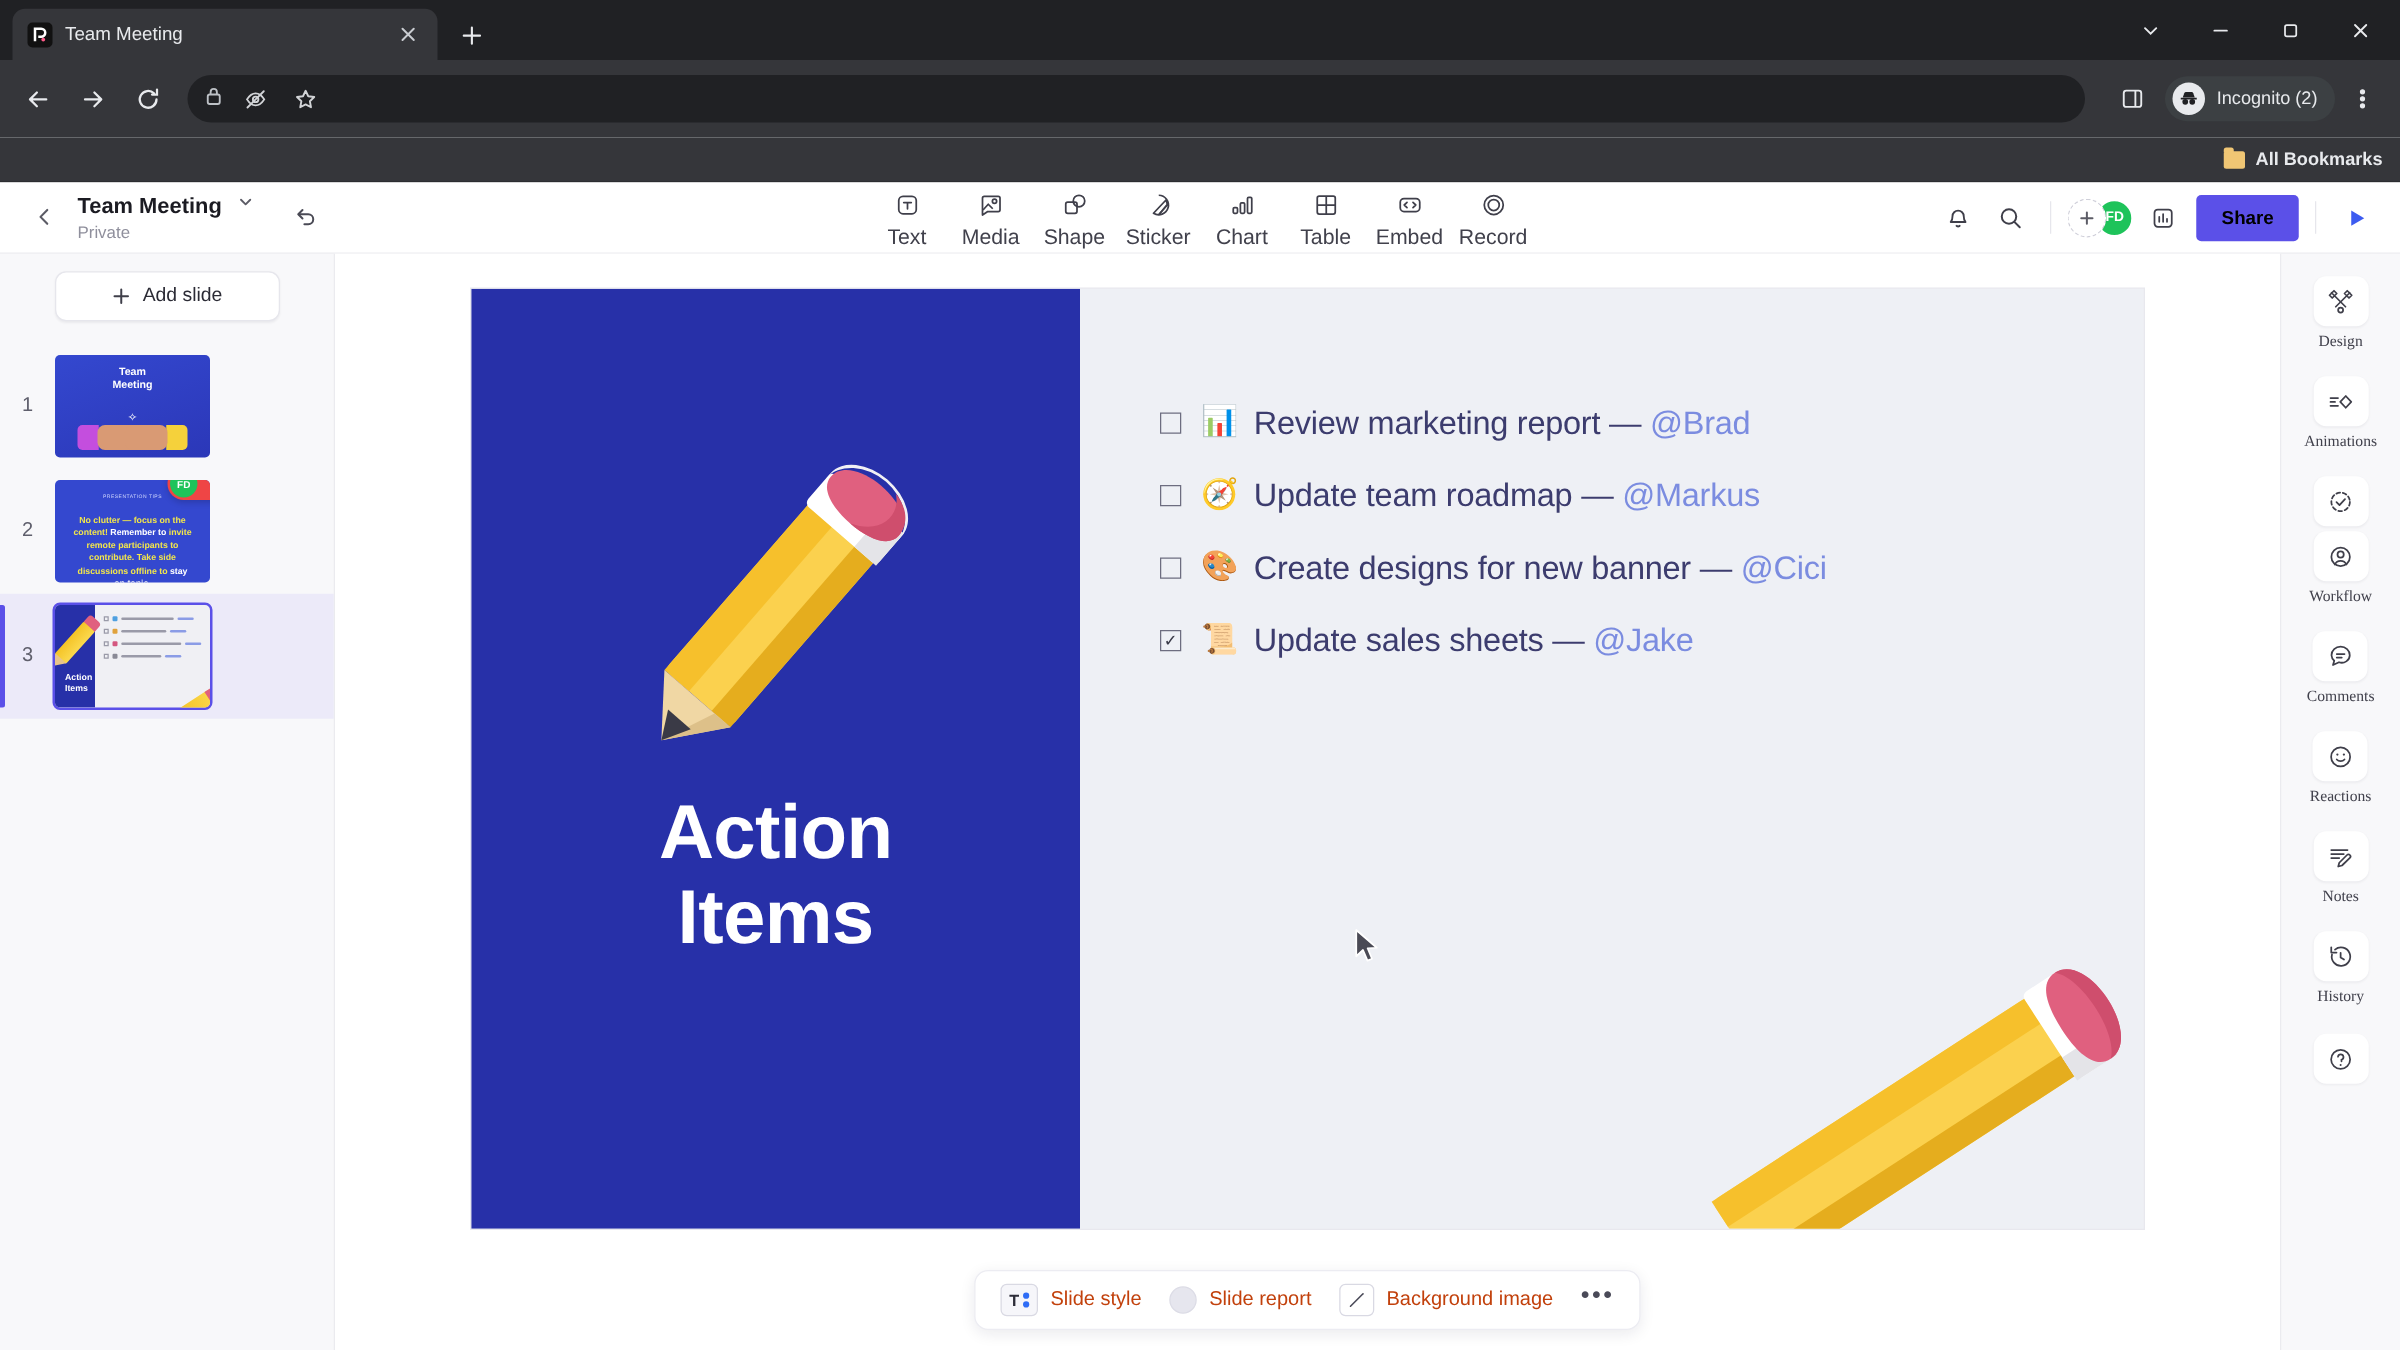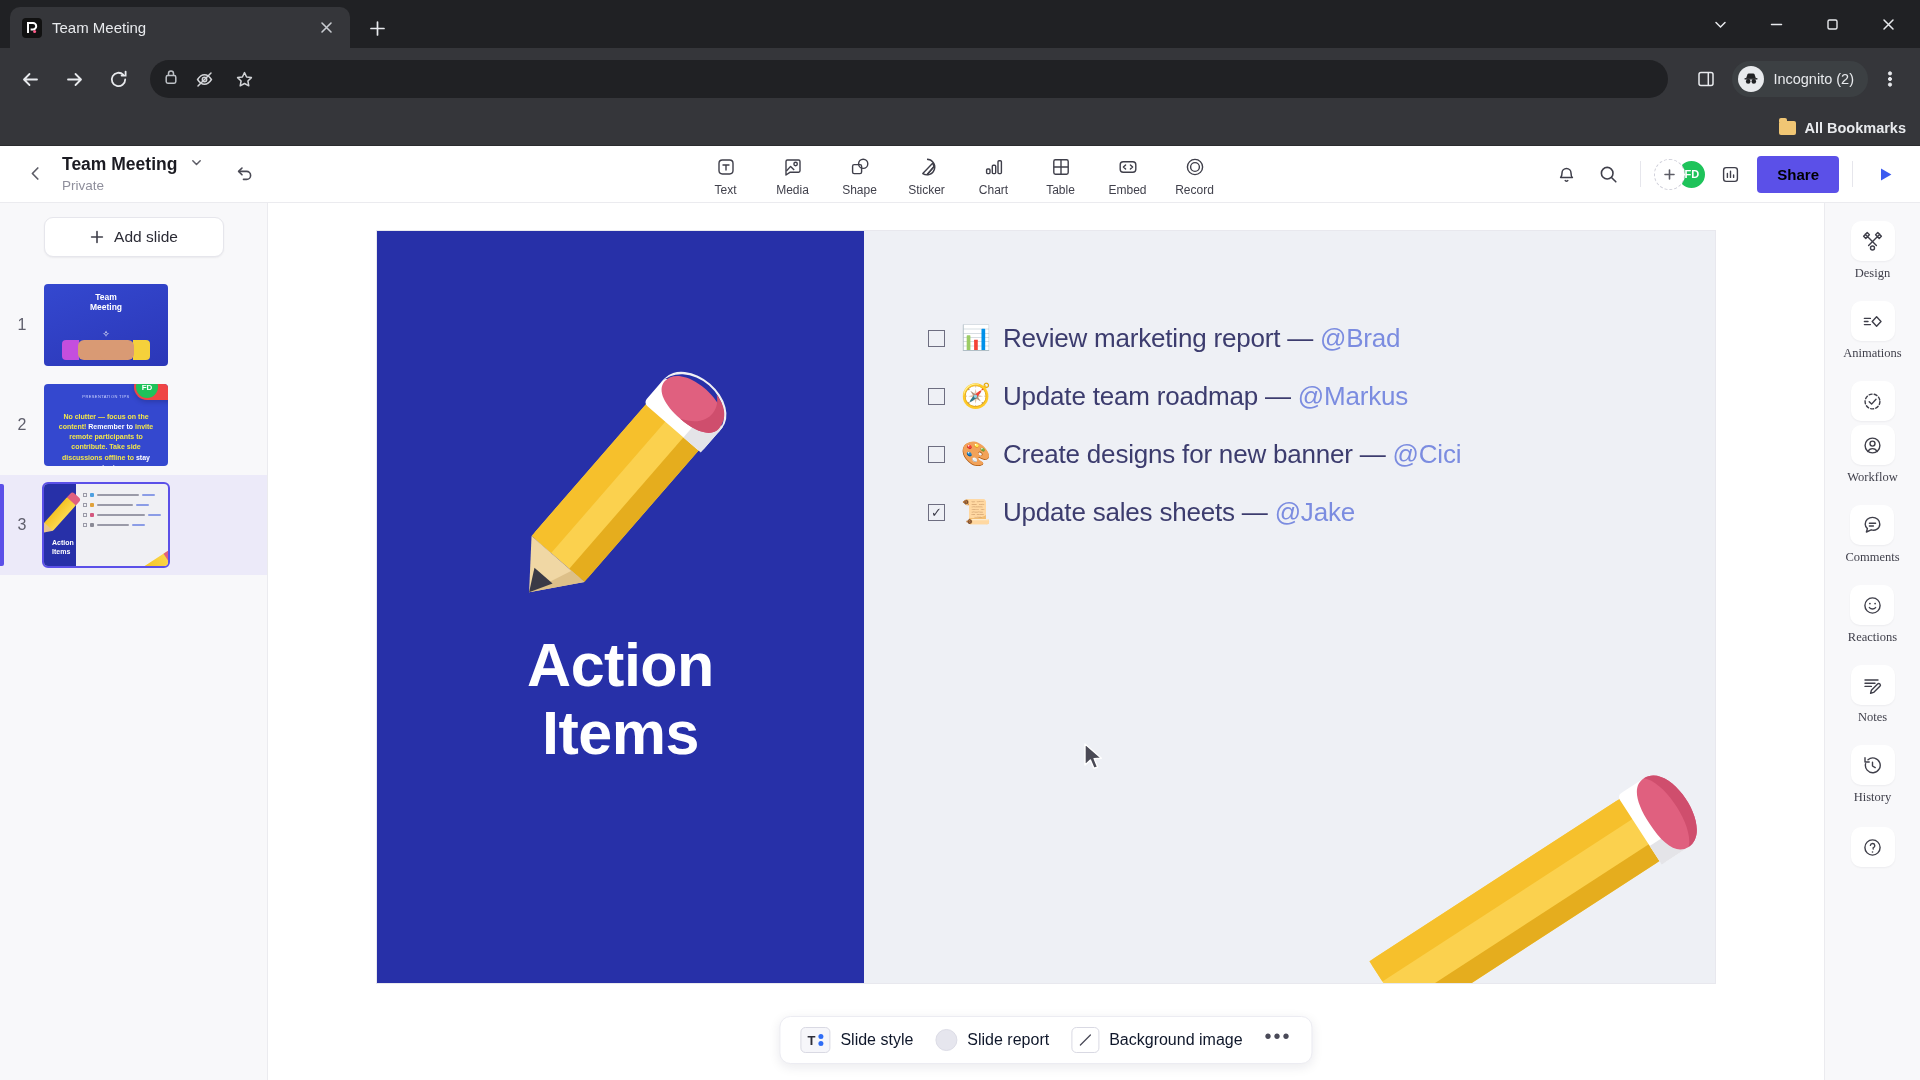--- a/index.html
+++ b/index.html
@@ -99,21 +99,21 @@
   .hdr-tools {
     position: absolute; left: 50%; transform: translateX(-50%);
     display: flex; align-items: center; gap: 0;
   }
   .tool {
     width: 67px; display: flex; flex-direction: column; align-items: center; gap: 3px;
     padding-top: 2px;
   }
   .tool .ic { height: 26px; display: flex; align-items: center; justify-content: center; }
   .tool .ic svg { stroke: #3f3f4a; }
-  .tool .lb { font-size: 12px; color: #41414c; }
+  .tool .lb { font-size: 17px; color: #41414c; }
 
   .hdr-right { margin-left: auto; display: flex; align-items: center; gap: 4px; padding-right: 16px; }
   .rbtn { width: 38px; height: 38px; display: flex; align-items: center; justify-content: center; border-radius: 8px; }
   .rbtn svg { stroke: #3f3f4a; }
   .vsep { width: 1px; height: 26px; background: #e6e6ec; margin: 0 9px; }
   .avgroup { display: flex; align-items: center; }
   .av-add {
     width: 31px; height: 31px; border-radius: 50%; border: 1px dashed #d0d0da; background:#fff;
     display: flex; align-items: center; justify-content: center; position: relative; z-index: 2;
   }
@@ -230,21 +230,21 @@
   .cursor { position: absolute; left: 706px; top: 512px; z-index: 20; }
 
   
   .slidebar {
     position: absolute; left: 50%; transform: translateX(-50%); bottom: 16px;
     height: 48px; background: #fff; border: 1px solid #ececf2; border-radius: 11px;
     box-shadow: 0 3px 12px rgba(25,25,60,.09);
     display: flex; align-items: center; padding: 0 14px; gap: 10px; z-index: 15;
   }
   .sb-item { display: flex; align-items: center; gap: 10px; padding: 0 6px; }
-  .sb-item .lb { font-size: 16px; color: #0f172a; }
+  .sb-item .lb { font-size: 16px; color: #c2410c; }
   .sb-style-ico {
     width: 30px; height: 26px; border: 1px solid #d9d9e3; border-radius: 5px; background:#f6f6fa;
     display: flex; align-items: center; justify-content: center; gap: 3px;
   }
   .sb-style-ico b { font-size: 13px; color: #2d2d38; }
   .sb-style-ico .dots { display: flex; flex-direction: column; gap: 2px; }
   .sb-style-ico .dots i { width: 5px; height: 5px; border-radius: 50%; background: #2f6df6; display:block; }
   .sb-circle { width: 22px; height: 22px; border-radius: 50%; background: #e6e6ee; border: 1px solid #dcdce6; }
   .sb-square { width: 28px; height: 26px; border: 1px solid #d9d9e3; border-radius: 5px;
                display:flex; align-items:center; justify-content:center; }

